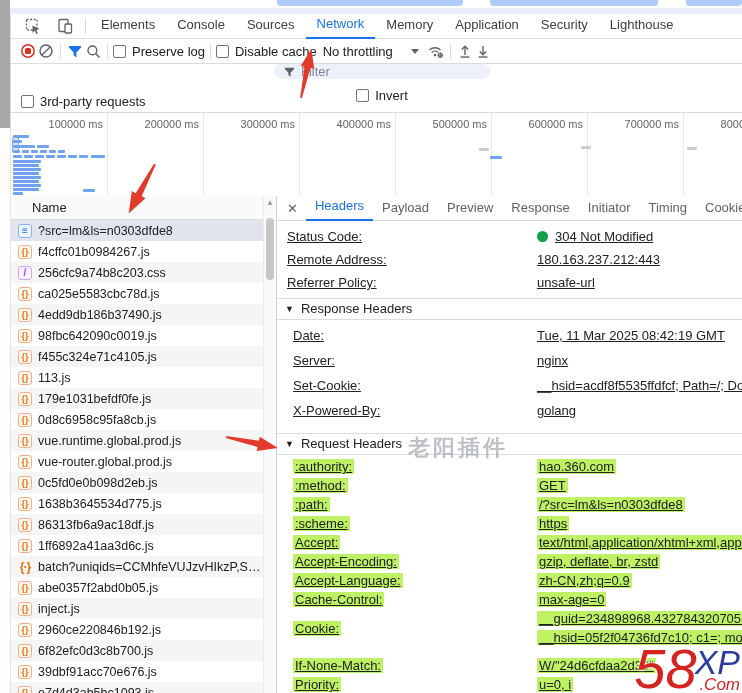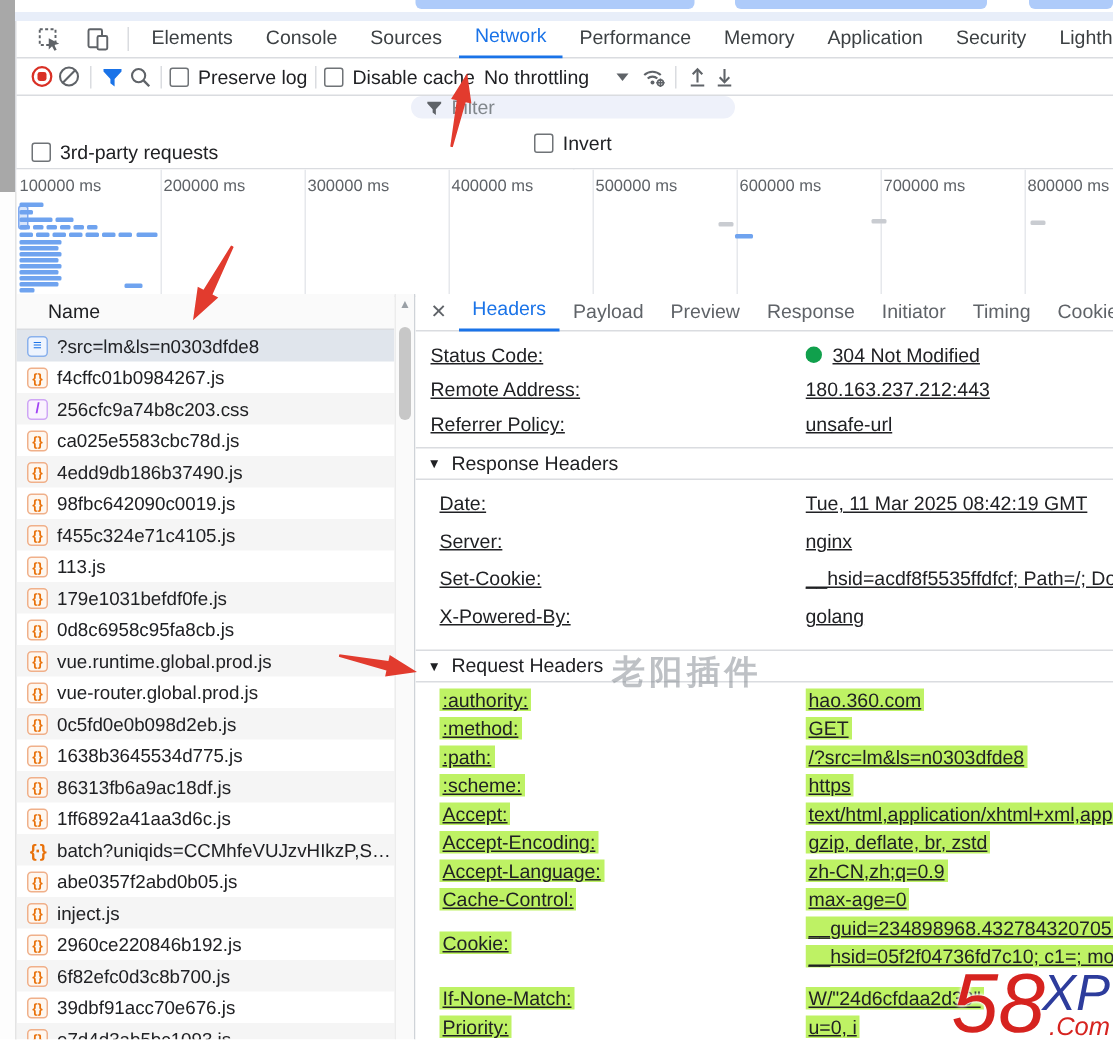--- a/index.html
+++ b/index.html
@@ -40,21 +40,21 @@
   
   .filter-row{display:flex;align-items:center;height:27px;padding-left:10px;gap:9px;flex-direction:column;}
   .filter-pill{width:196px;height:21px;border-radius:11px;background:#eef1fa;display:flex;align-items:center;gap:6px;padding:0 10px;color:#80868b;}
   .pill{height:19px;line-height:19px;border-radius:10px;padding:0 9px;white-space:nowrap;background:#fff;border:1px solid #d5d9de;color:#202124;}
   .pill.active{background:#d6e3fb;border-color:#d6e3fb;color:#1b61c9;}
   .third-row{display:flex;align-items:center;height:21px;padding-left:10px;border-bottom:1px solid #dadce0;}
 
   
   .overview{position:relative;height:84px;border-bottom:1px solid #dadce0;overflow:hidden;background:#fff;}
   .ov-line{position:absolute;top:0;bottom:0;width:1px;background:#e6e8ec;}
-  .ov-tick{position:absolute;top:4px;height:14px;line-height:14px;font-size:11px;color:#5f6368;}
+  .ov-tick{position:absolute;top:4px;height:14px;line-height:14px;font-size:11px;color:#5f6368;text-align:right;}
   .ov-bar{position:absolute;height:3px;border-radius:1px;}
   .ov-bar.b{background:#6fa3ef;}
   .ov-bar.g{background:#c9ccd1;}
   .ov-handle{position:absolute;left:1px;top:24px;width:5px;height:14px;background:#d7e5fb;border:1px solid #7fa9f0;border-radius:2px;}
 
   
   .main{position:absolute;left:10px;top:196px;width:732px;height:497px;display:flex;}
   
   .reqpanel{width:253px;flex:none;overflow:hidden;position:relative;}
   .req-header{height:23px;line-height:23px;padding-left:22px;border-bottom:1px solid #dadce0;background:#fafafa;color:#202124;}
@@ -138,21 +138,20 @@
     <div class="tabs-bar-wrap" style="display:flex;flex:1;overflow:hidden;">
 
         <div class="nav-tab">Elements</div>
 
         <div class="nav-tab">Console</div>
 
         <div class="nav-tab">Sources</div>
 
         <div class="nav-tab active">Network</div>
 
-        <div class="nav-tab">Performance</div>
 
         <div class="nav-tab">Memory</div>
 
         <div class="nav-tab">Application</div>
 
         <div class="nav-tab">Security</div>
 
         <div class="nav-tab">Lighthouse</div>
 
     </div>

